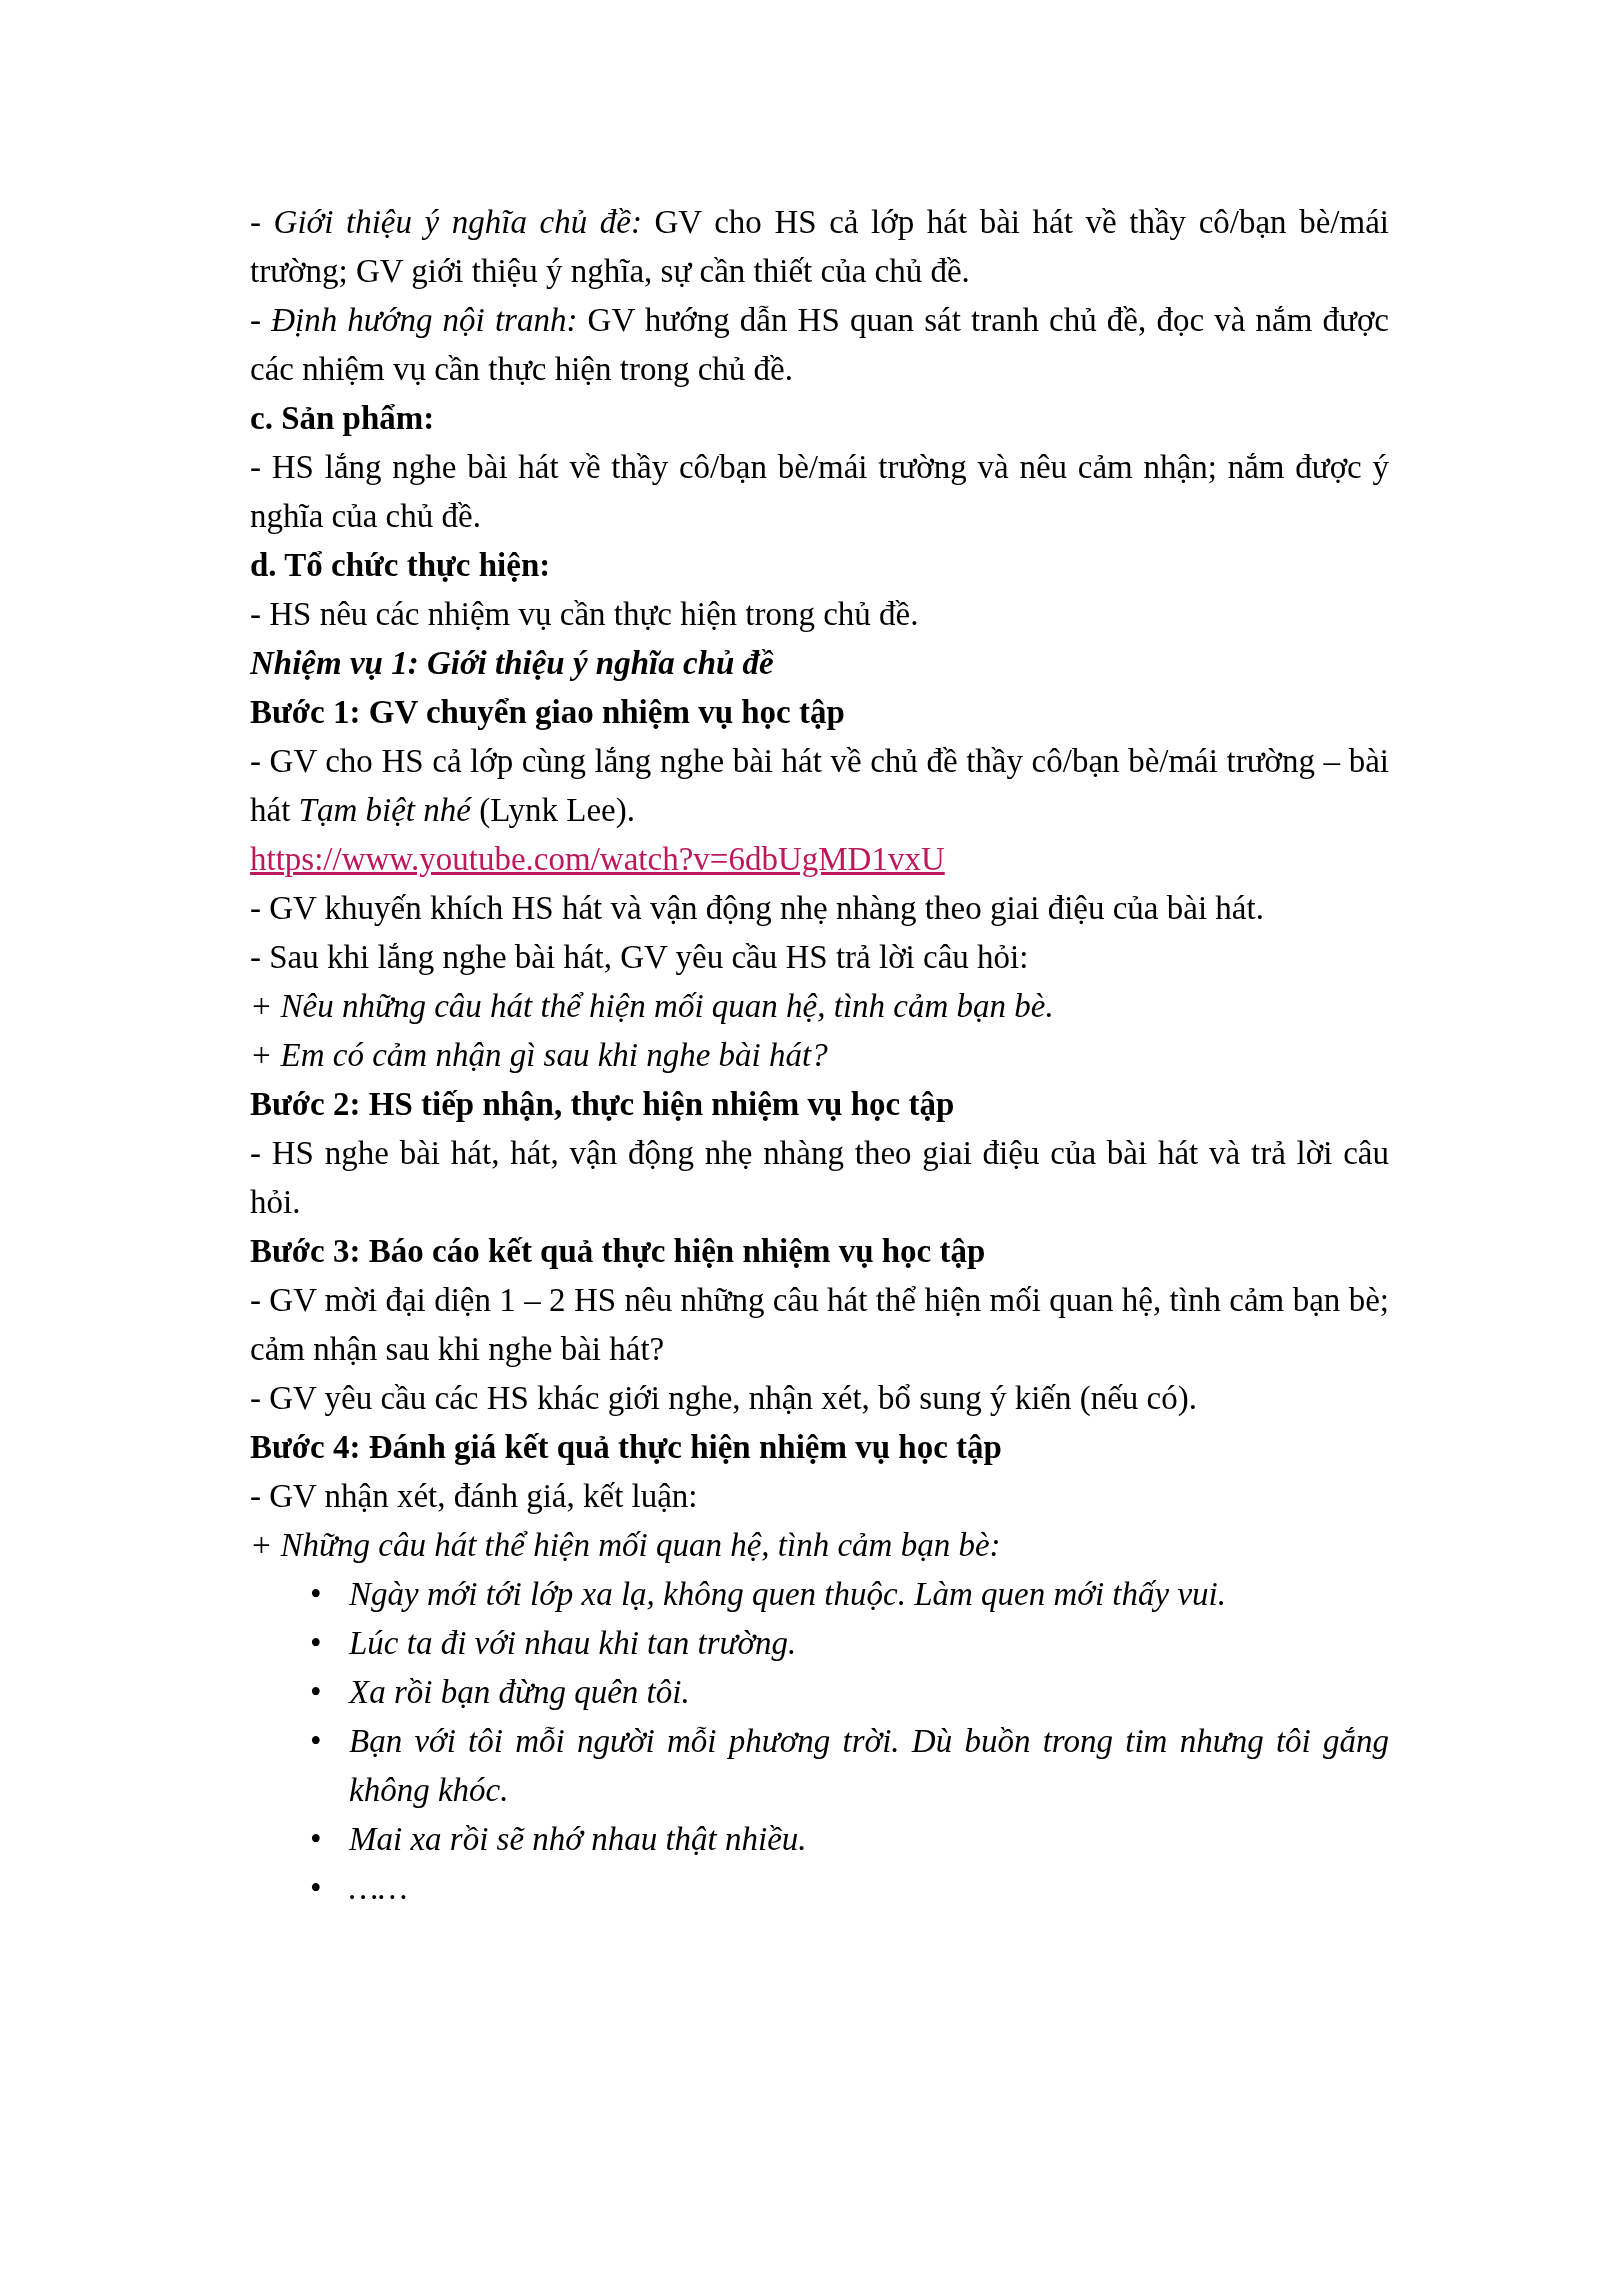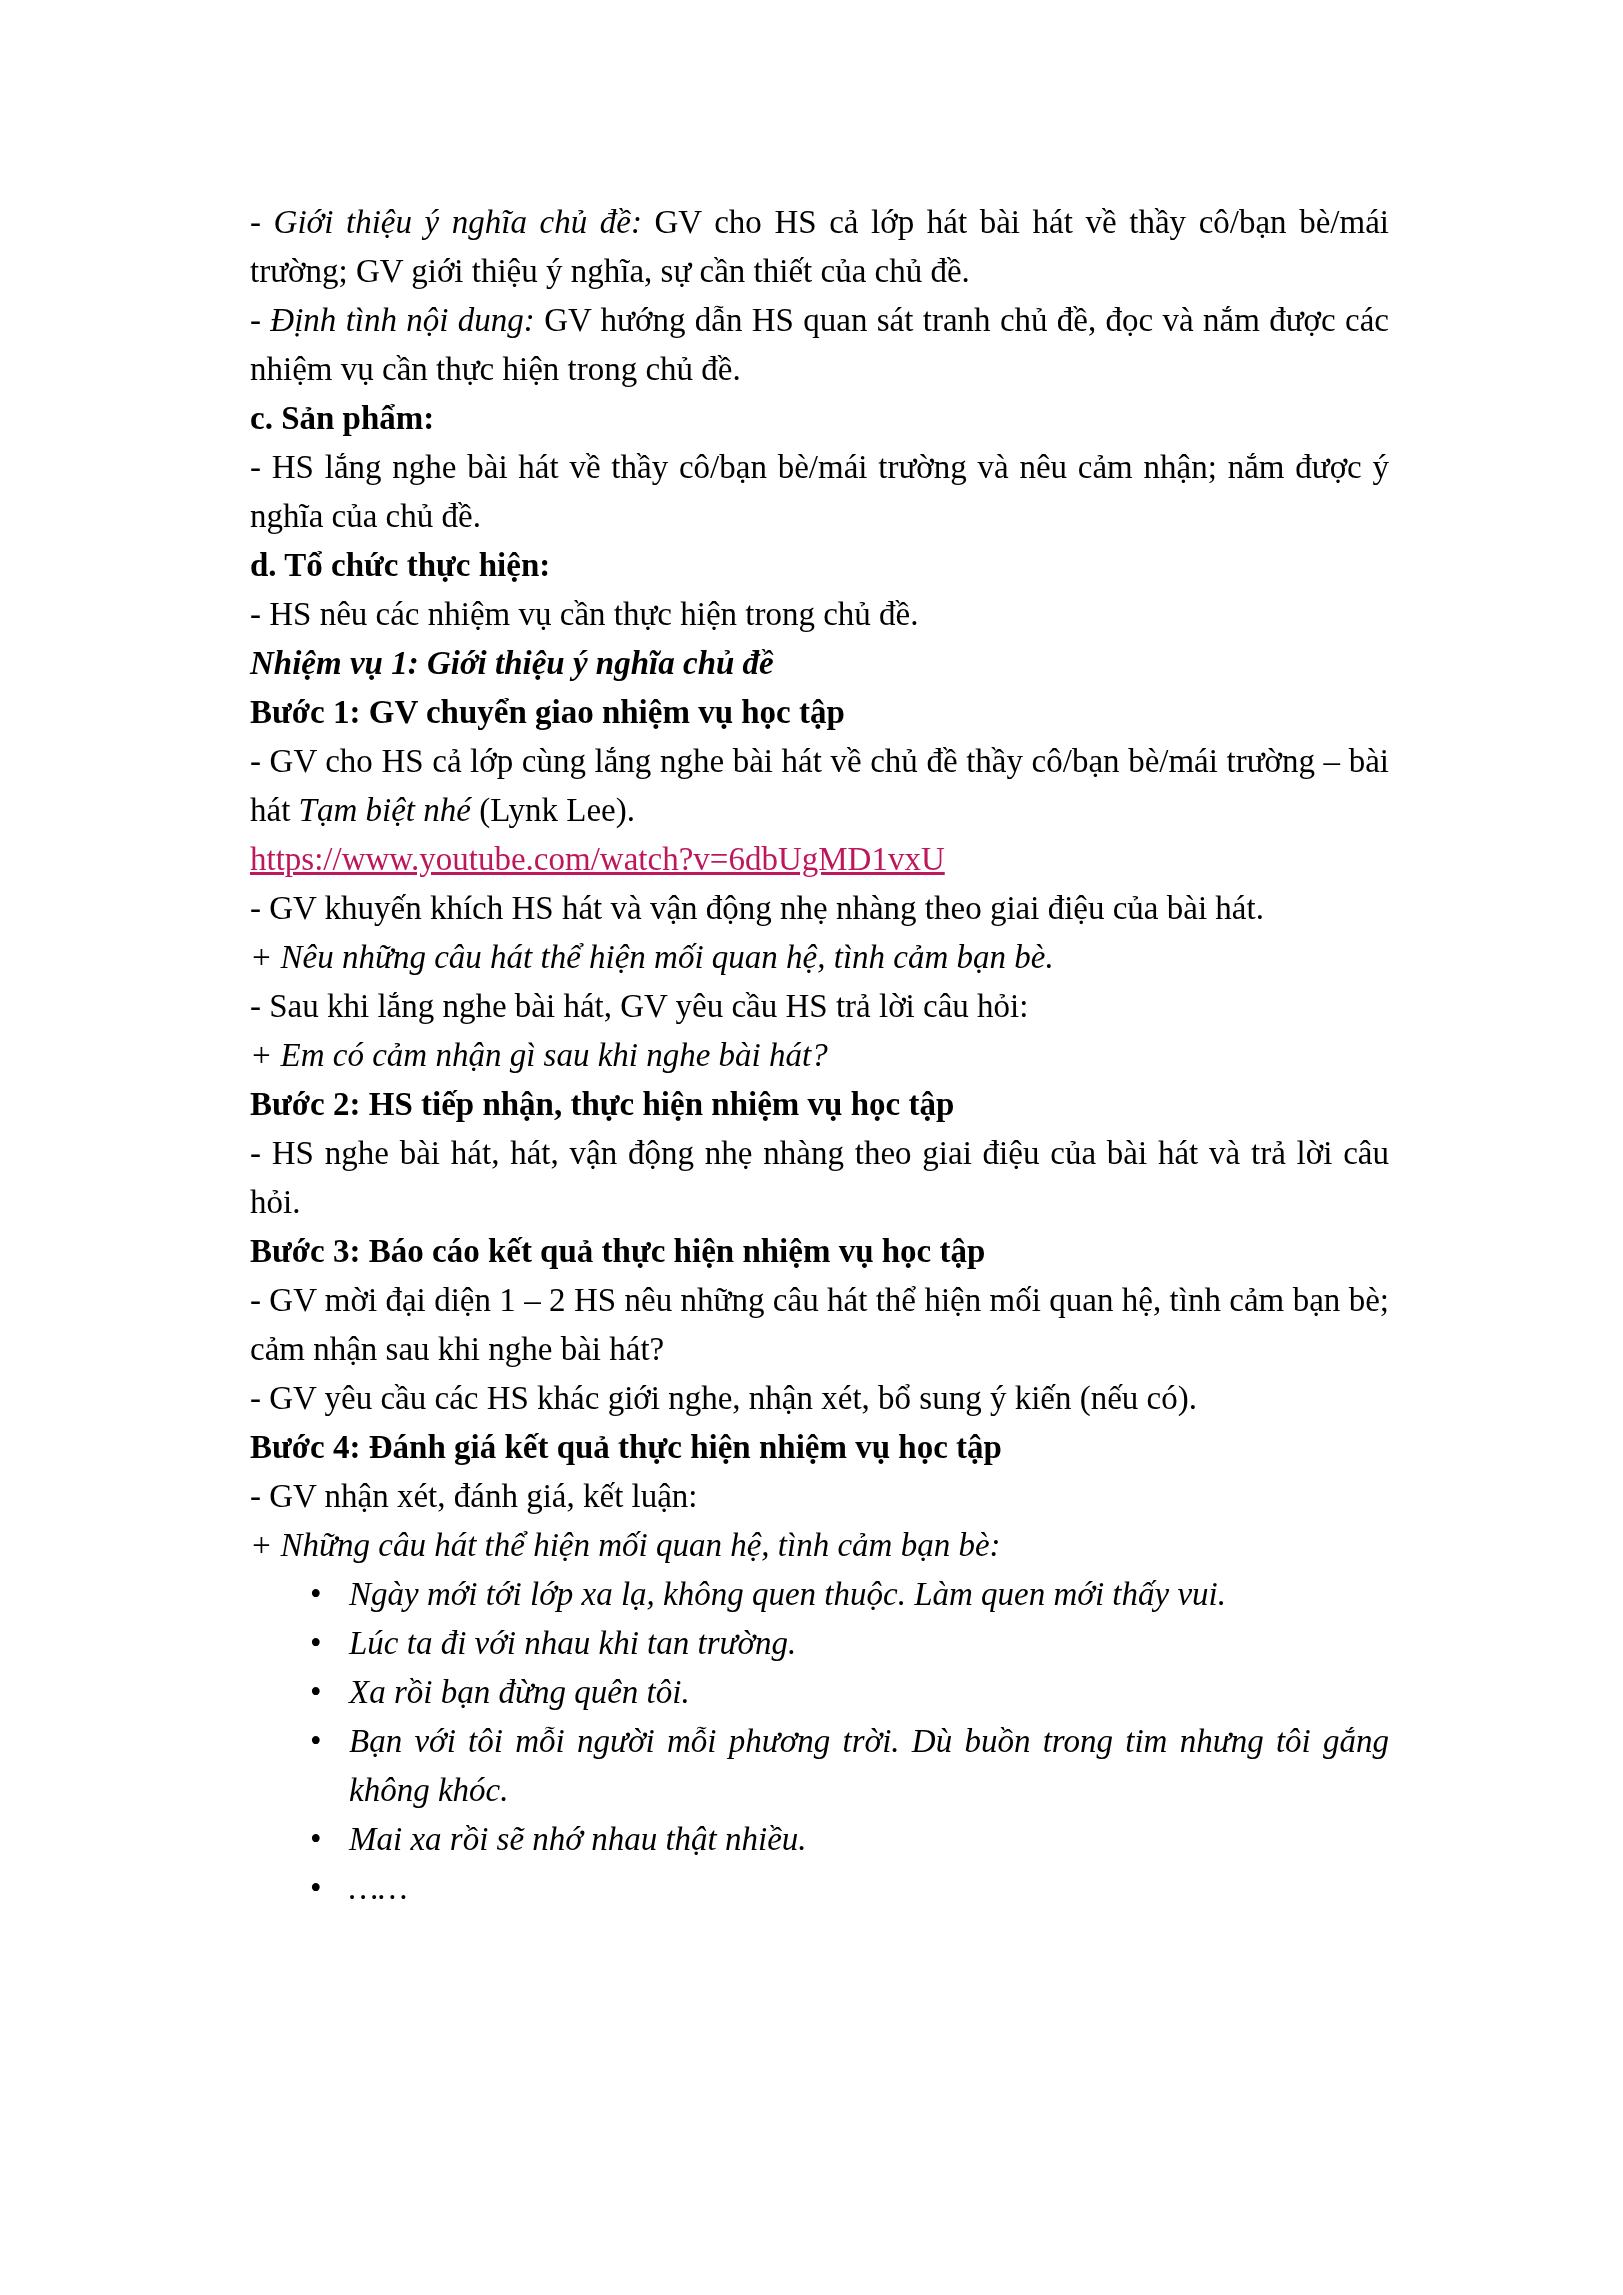--- a/index.html
+++ b/index.html
@@ -51,32 +51,32 @@
     font-style: italic;
     text-align: justify;
   }
 </style>
 </head>
 <body>
 
 <div class="page">
   <div id="doc-content">
       <p class="para"><span class="run normal">- </span><span class="run italic">Giới thiệu ý nghĩa chủ đề:</span><span class="run normal"> GV cho HS cả lớp hát bài hát về thầy cô/bạn bè/mái trường; GV giới thiệu ý nghĩa, sự cần thiết của chủ đề.</span></p>
-      <p class="para"><span class="run normal">- </span><span class="run italic">Định tình nội dung:</span><span class="run normal"> GV hướng dẫn HS quan sát tranh chủ đề, đọc và nắm được các nhiệm vụ cần thực hiện trong chủ đề.</span></p>
+      <p class="para"><span class="run normal">- </span><span class="run italic">Định hướng nội tranh:</span><span class="run normal"> GV hướng dẫn HS quan sát tranh chủ đề, đọc và nắm được các nhiệm vụ cần thực hiện trong chủ đề.</span></p>
       <p class="para"><span class="run bold">c. Sản phẩm:</span></p>
       <p class="para"><span class="run normal">- HS lắng nghe bài hát về thầy cô/bạn bè/mái trường và nêu cảm nhận; nắm được ý nghĩa của chủ đề.</span></p>
       <p class="para"><span class="run bold">d. Tổ chức thực hiện:</span></p>
       <p class="para"><span class="run normal">- HS nêu các nhiệm vụ cần thực hiện trong chủ đề.</span></p>
       <p class="para"><span class="run bolditalic">Nhiệm vụ 1: Giới thiệu ý nghĩa chủ đề</span></p>
       <p class="para"><span class="run bold">Bước 1: GV chuyển giao nhiệm vụ học tập</span></p>
       <p class="para"><span class="run normal">- GV cho HS cả lớp cùng lắng nghe bài hát về chủ đề thầy cô/bạn bè/mái trường – bài hát </span><span class="run italic">Tạm biệt nhé</span><span class="run normal"> (Lynk Lee).</span></p>
       <p class="para align-left"><a href="#" class="run link">https://www.youtube.com/watch?v=6dbUgMD1vxU</a></p>
       <p class="para"><span class="run normal">- GV khuyến khích HS hát và vận động nhẹ nhàng theo giai điệu của bài hát.</span></p>
+      <p class="para"><span class="run normal">- Sau khi lắng nghe bài hát, GV yêu cầu HS trả lời câu hỏi:</span></p>
       <p class="para"><span class="run italic">+ Nêu những câu hát thể hiện mối quan hệ, tình cảm bạn bè.</span></p>
-      <p class="para"><span class="run normal">- Sau khi lắng nghe bài hát, GV yêu cầu HS trả lời câu hỏi:</span></p>
       <p class="para"><span class="run italic">+ Em có cảm nhận gì sau khi nghe bài hát?</span></p>
       <p class="para"><span class="run bold">Bước 2: HS tiếp nhận, thực hiện nhiệm vụ học tập</span></p>
       <p class="para"><span class="run normal">- HS nghe bài hát, hát, vận động nhẹ nhàng theo giai điệu của bài hát và trả lời câu hỏi.</span></p>
       <p class="para"><span class="run bold">Bước 3: Báo cáo kết quả thực hiện nhiệm vụ học tập</span></p>
       <p class="para"><span class="run normal">- GV mời đại diện 1 – 2 HS nêu những câu hát thể hiện mối quan hệ, tình cảm bạn bè; cảm nhận sau khi nghe bài hát?</span></p>
       <p class="para"><span class="run normal">- GV yêu cầu các HS khác giới nghe, nhận xét, bổ sung ý kiến (nếu có).</span></p>
       <p class="para"><span class="run bold">Bước 4: Đánh giá kết quả thực hiện nhiệm vụ học tập</span></p>
       <p class="para"><span class="run normal">- GV nhận xét, đánh giá, kết luận:</span></p>
       <p class="para"><span class="run italic">+ Những câu hát thể hiện mối quan hệ, tình cảm bạn bè:</span></p>
       <p class="para bullet">

